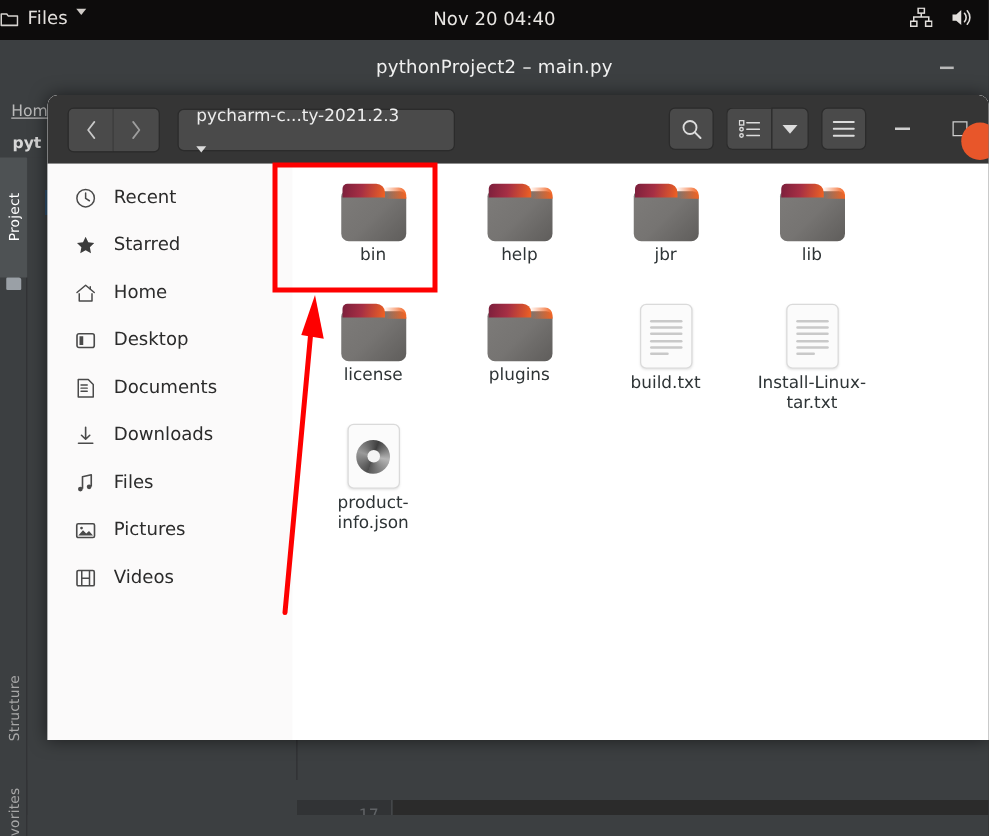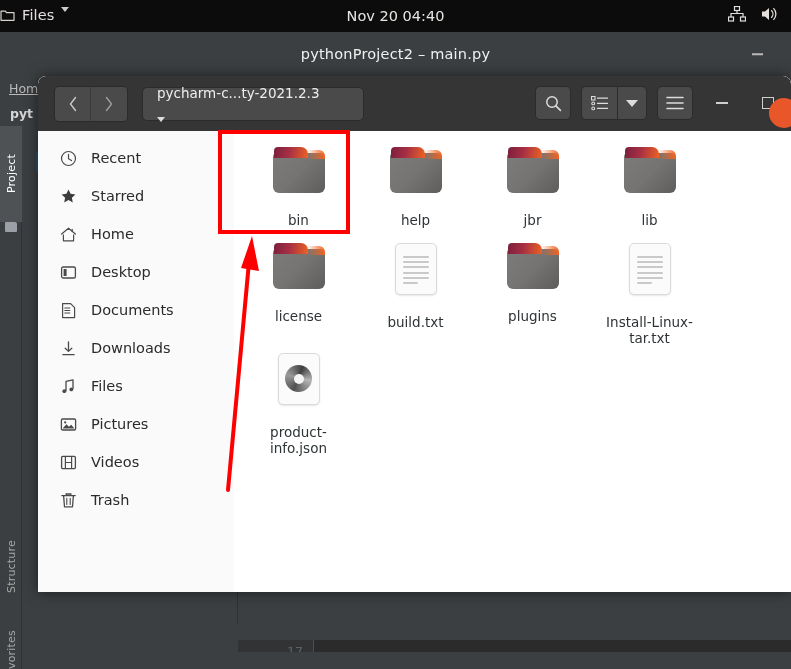--- a/index.html
+++ b/index.html
@@ -195,21 +195,21 @@
     position: absolute; left: 196px; top: 55px; width: 557px; height: 461px;
     background: #ffffff;
     display: flex; flex-wrap: wrap; align-content: flex-start;
     padding: 10px 0 0 6px;
   }
   .fitem {
     width: 117px; display: flex; flex-direction: column;
     align-items: center; padding-top: 6px; min-height: 96px;
   }
   .fname {
-    margin-top: 20px; font-size: 13.5px; color: #2e3436;
+    margin-top: 4px; font-size: 13.5px; color: #2e3436;
     text-align: center; line-height: 1.18; max-width: 104px;
     word-break: break-word;
   }
 
   
   .ico-folder { width: 52px; height: 46px; position: relative; }
   .ico-folder .tab {
     position: absolute; left: 1px; top: 0; width: 34px; height: 11px;
     background: linear-gradient(100deg, #7b1f3c 0%, #a62f44 45%, #d9542c 85%, #f26322 100%);
     border-radius: 4px 7px 0 0;
@@ -482,31 +482,20 @@
       <div class="side-item">
         <span class="side-ico">
           <svg width="17" height="17" viewBox="0 0 17 17">
               <rect x="1.6" y="2.4" width="13.8" height="12.2" rx="1.1" fill="none" stroke="#4a4a4a" stroke-width="1.3"></rect>
               <path d="M5.4 2.4v12.2M11.6 2.4v12.2M5.4 8.5h6.2" stroke="#4a4a4a" stroke-width="1.2"></path>
             </svg>
         </span>
         <span>Videos</span>
       </div>
 
-      <div class="side-item">
-        <span class="side-ico">
-          <svg width="17" height="17" viewBox="0 0 17 17">
-              <path d="M1.8 3.6h13.4" stroke="#4a4a4a" stroke-width="1.3" stroke-linecap="round"></path>
-              <path d="M6.2 3.6V2h4.6v1.6" fill="none" stroke="#4a4a4a" stroke-width="1.3"></path>
-              <path d="M3.6 3.6l.9 11.2h8l.9-11.2" fill="none" stroke="#4a4a4a" stroke-width="1.3" stroke-linejoin="round"></path>
-              <path d="M6.8 6.4v6M10.2 6.4v6" stroke="#4a4a4a" stroke-width="1.1" stroke-linecap="round"></path>
-            </svg>
-        </span>
-        <span>Trash</span>
-      </div>
 
       <div class="side-scroll"></div>
     </div>
 
     <div class="na-files">
 
       <div class="fitem">
         <div class="ico-folder">
             <div class="body"></div>
             <div class="tab"></div>
@@ -545,38 +534,38 @@
       <div class="fitem">
         <div class="ico-folder">
             <div class="body"></div>
             <div class="tab"></div>
             <div class="glow"></div>
           </div>
         <div class="fname">license</div>
       </div>
 
       <div class="fitem">
-        <div class="ico-doc">
-            <i></i>
-            <i></i>
-            <i></i>
-            <i></i>
-            <i></i>
-            <i class="short"></i>
-          </div>
-        <div class="fname">build.txt</div>
-      </div>
-
-      <div class="fitem">
         <div class="ico-folder">
             <div class="body"></div>
             <div class="tab"></div>
             <div class="glow"></div>
           </div>
         <div class="fname">plugins</div>
+      </div>
+
+      <div class="fitem">
+        <div class="ico-doc">
+            <i></i>
+            <i></i>
+            <i></i>
+            <i></i>
+            <i></i>
+            <i class="short"></i>
+          </div>
+        <div class="fname">build.txt</div>
       </div>
 
       <div class="fitem">
         <div class="ico-doc">
             <i></i>
             <i></i>
             <i></i>
             <i></i>
             <i></i>
             <i class="short"></i>

